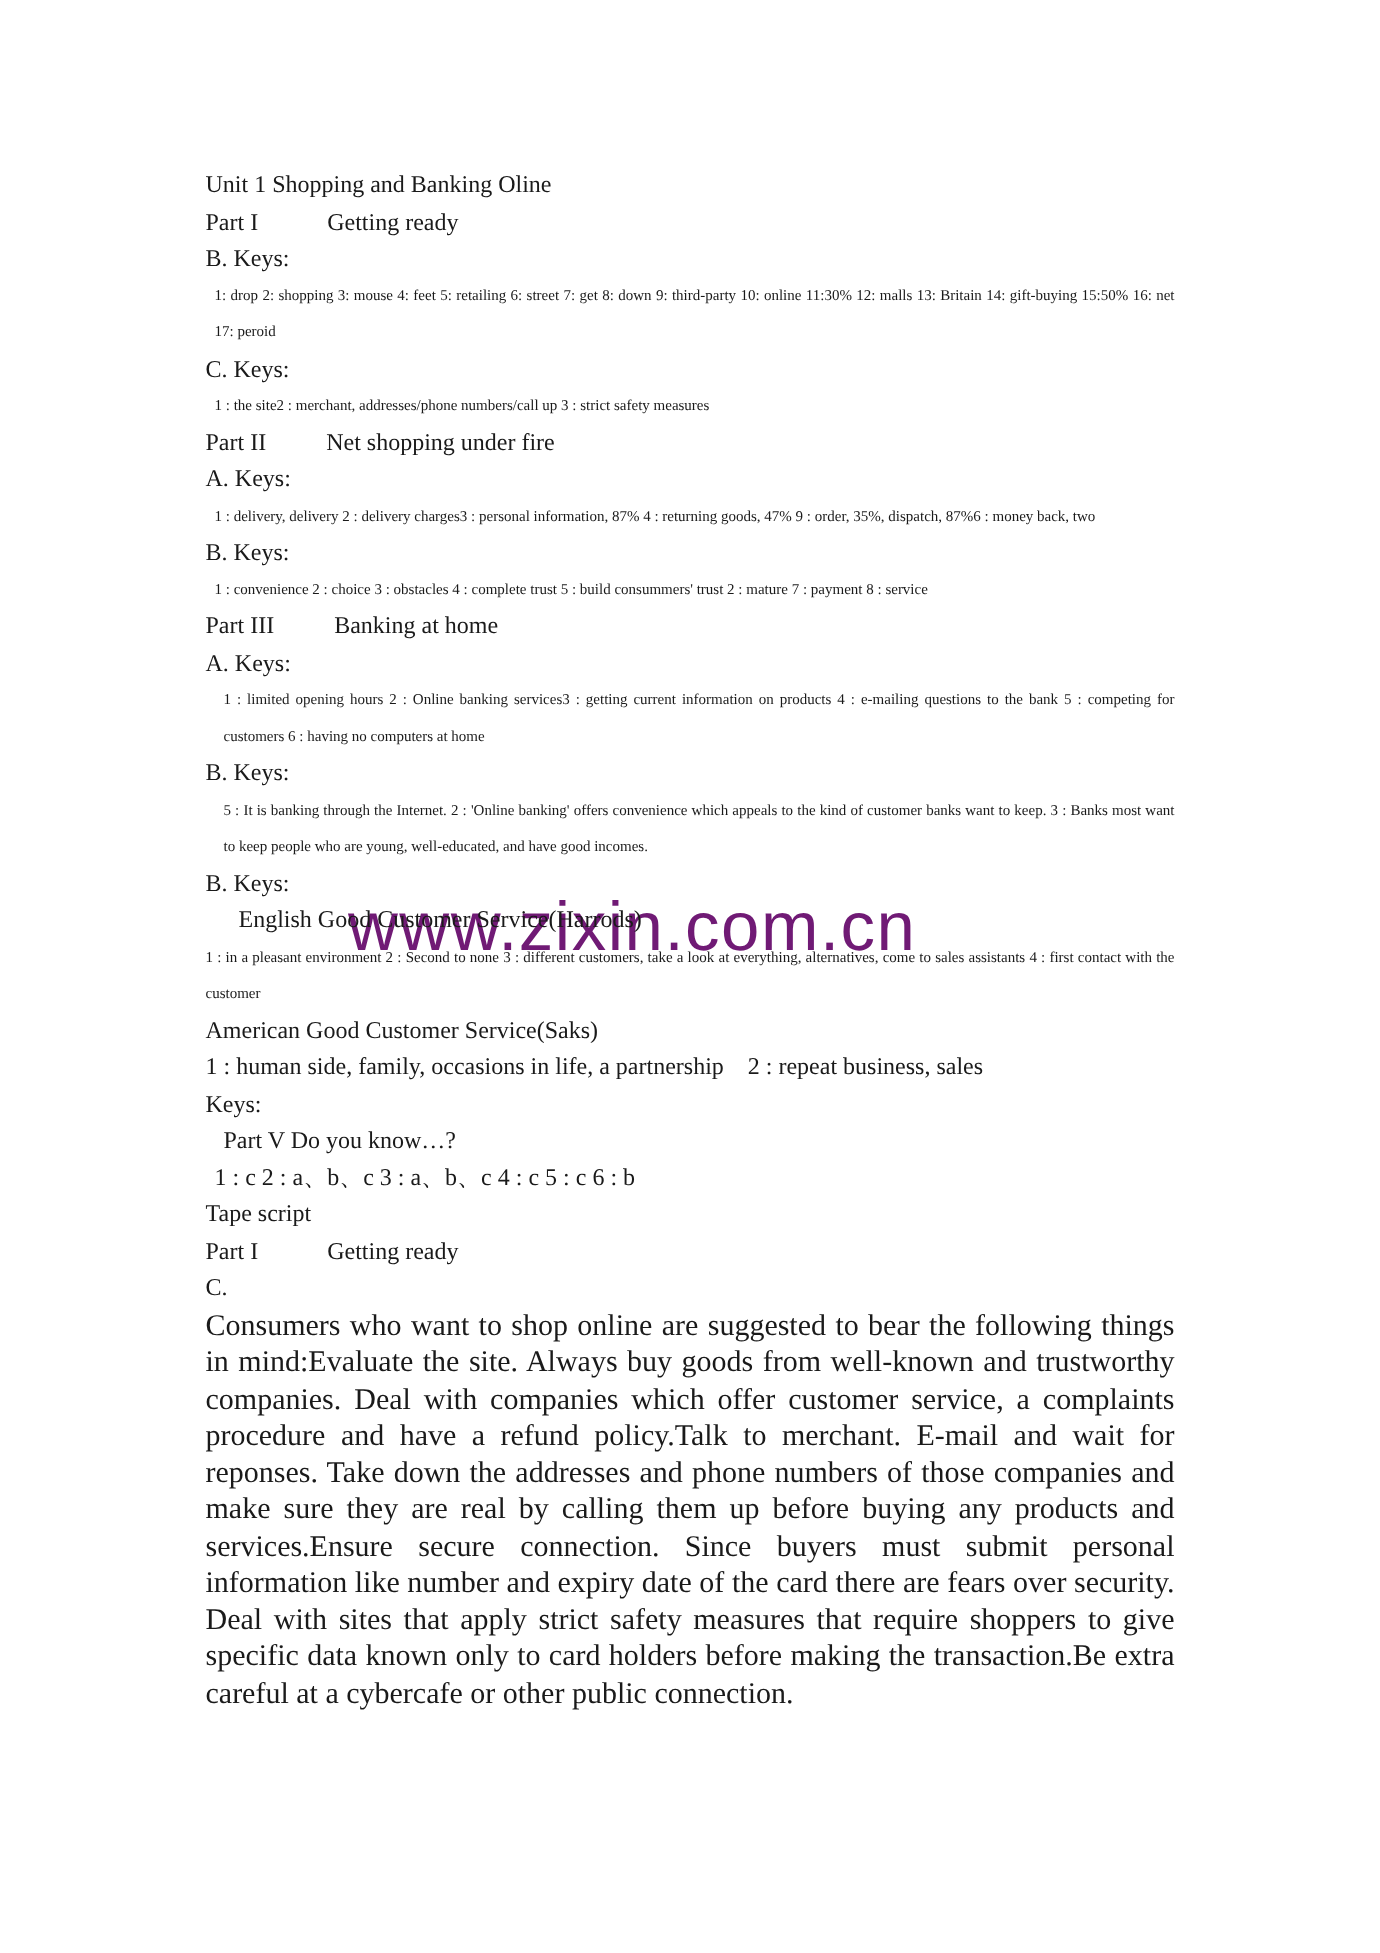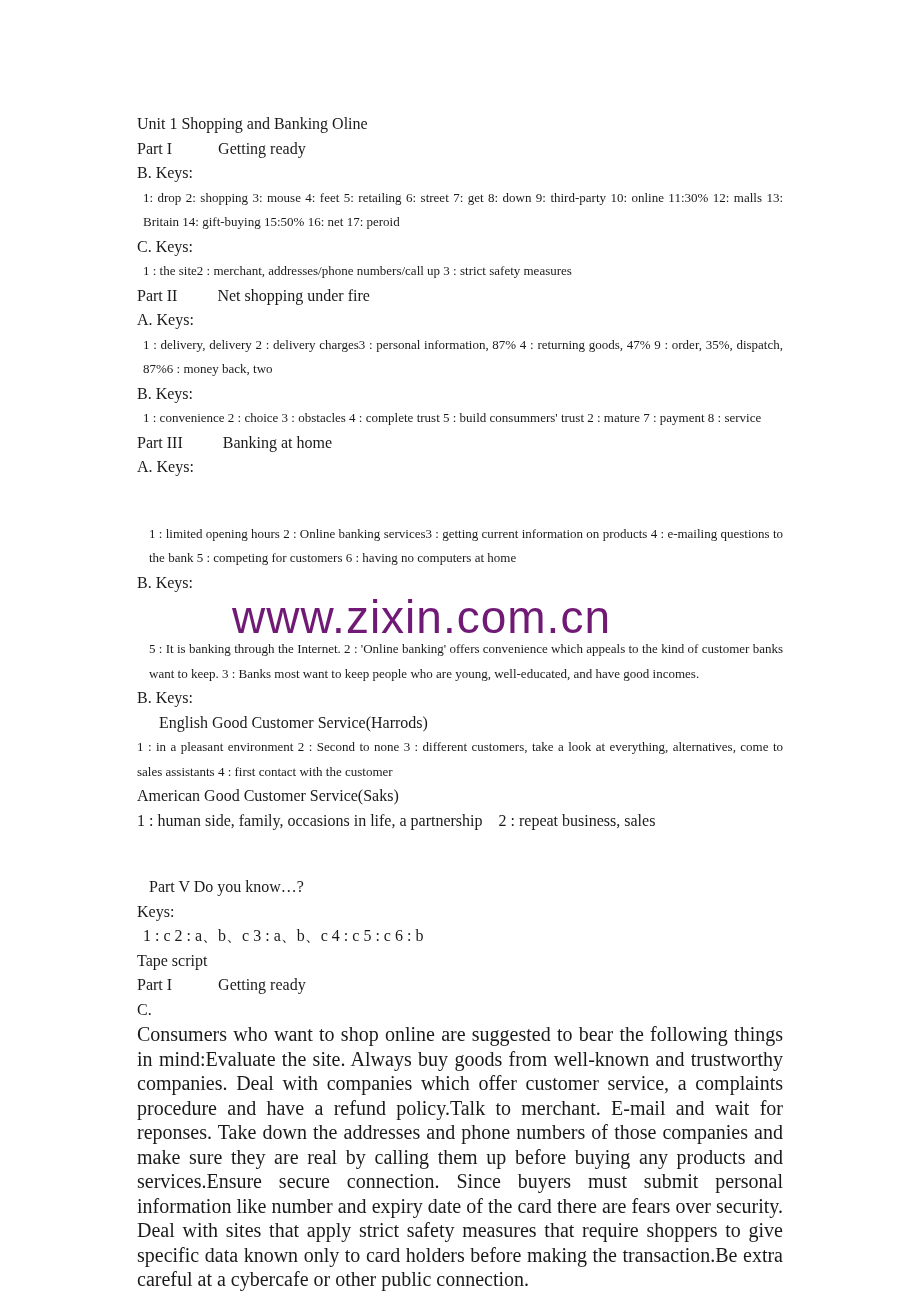--- a/index.html
+++ b/index.html
@@ -38,30 +38,30 @@
   .para {
     font-size: 20px;
     line-height: 24.5px;
     margin: 0;
     text-align: justify;
     text-justify: inter-word;
   }
 
   
   .flow {
-    font-size: 13px;
+    font-size: 10px;
     line-height: 24.5px;
     margin: 0;
     text-align: justify;
     text-justify: inter-word;
   }
 
   
   .ind-sm { padding-left: 6px; }
-  .ind-md { padding-left: 12px; margin-top: 42px; }
+  .ind-md { padding-left: 12px; }
   .ind-lg { padding-left: 22px; }
 
   
   .tab { display: inline-block; width: 46px; }
   .tab-wide { display: inline-block; width: 40px; }
 
   
   .watermark {
     position: absolute;
     left: 232px;
@@ -121,23 +121,23 @@
   <p class="line">B. Keys:</p>
 
   <p class="line ind-lg">English Good Customer Service(Harrods)</p>
 
   <p class="flow">1 : in a pleasant environment 2 : Second to none 3 : different customers, take a look at everything, alternatives, come to sales assistants 4 : first contact with the customer</p>
 
   <p class="line">American Good Customer Service(Saks)</p>
 
   <p class="line">1 : human side, family, occasions in life, a partnership    2 : repeat business, sales</p>
 
+  <p class="line">Keys:</p>
+
   <p class="line ind-md">Part V Do you know…?</p>
-
-  <p class="line">Keys:</p>
 
   <p class="line ind-sm">1 : c 2 : a、b、c 3 : a、b、c 4 : c 5 : c 6 : b</p>
 
   <p class="line">Tape script</p>
 
   <p class="line"><span>Part I</span><span class="tab"></span><span>Getting ready</span></p>
 
   <p class="line">C.</p>
 
   <p class="para">Consumers who want to shop online are suggested to bear the following things in mind:Evaluate the site. Always buy goods from well-known and trustworthy companies. Deal with companies which offer customer service, a complaints procedure and have a refund policy.Talk to merchant. E-mail and wait for reponses. Take down the addresses and phone numbers of those companies and make sure they are real by calling them up before buying any products and services.Ensure secure connection. Since buyers must submit personal information like number and expiry date of the card there are fears over security. Deal with sites that apply strict safety measures that require shoppers to give specific data known only to card holders before making the transaction.Be extra careful at a cybercafe or other public connection.</p>

